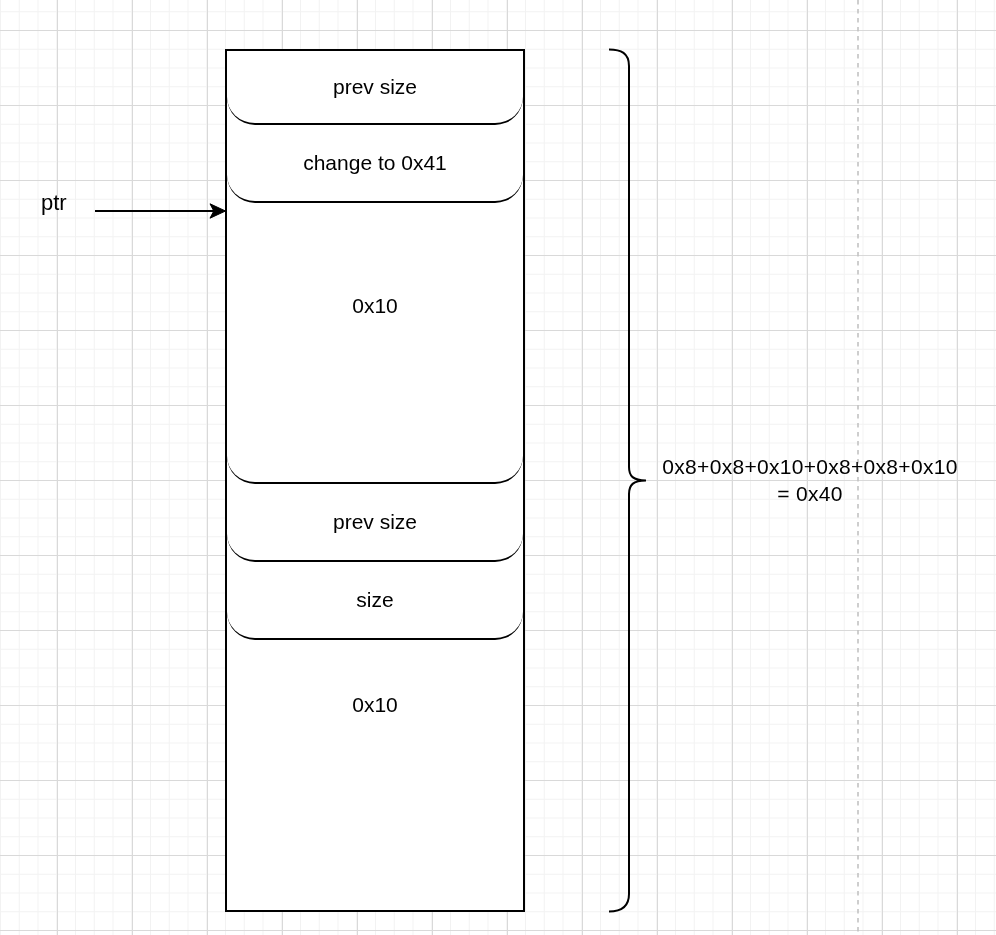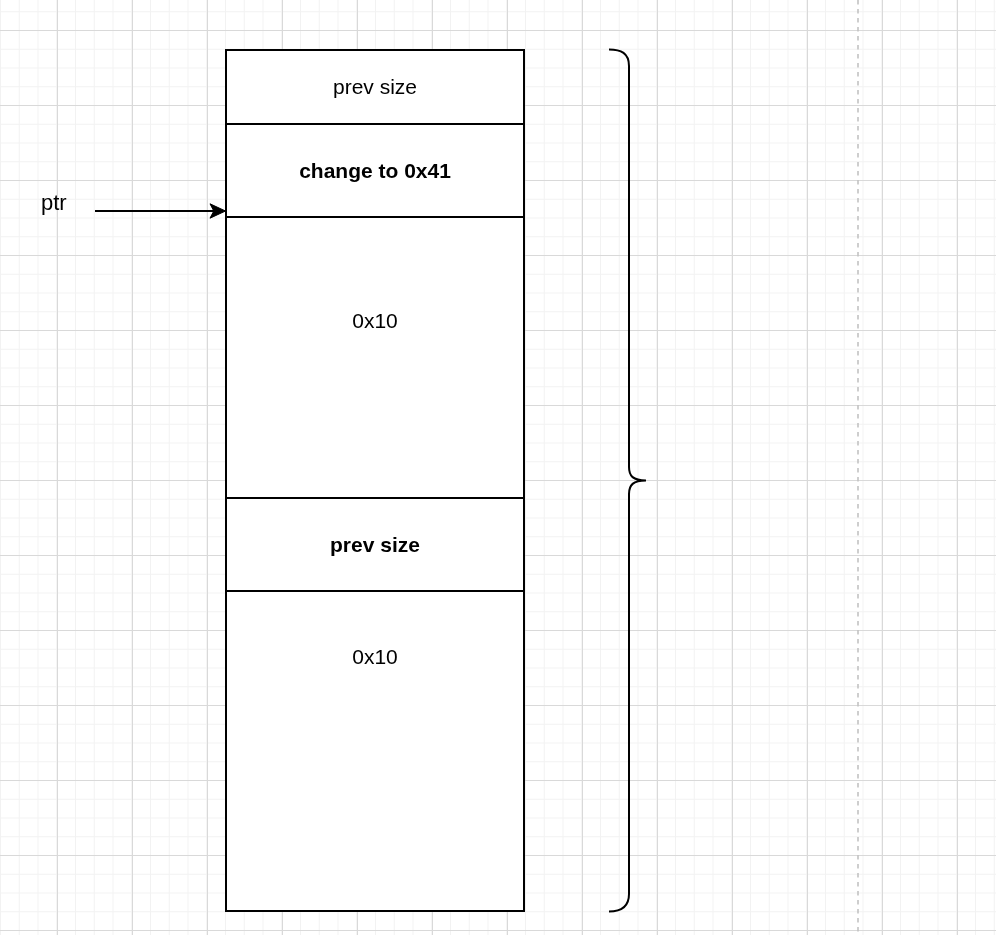--- a/index.html
+++ b/index.html
@@ -43,22 +43,23 @@
   }
   .row {
     box-sizing: border-box;
     border-bottom: 2px solid #000000;
     display: flex;
     align-items: center;
     justify-content: center;
     font-size: 21px;
     color: #000000;
     background: #ffffff;
+    border-radius: 28px;
   }
-  .row.h-small { height: 93px; font-weight: bold; }
+  .row.h-small { height: 78px; }
   .row.h-first { height: 74px; }
   .row.h-big { height: 281px; align-items: flex-start; }
   .row.h-last { flex: 1; border-bottom: none; align-items: flex-start; }
   .row.h-big .row-label { padding-top: 91px; }
   .row.h-last .row-label { padding-top: 53px; }
   .ptr-label {
     position: absolute;
     left: 41px;
     top: 190px;
     font-size: 22px;
@@ -107,21 +108,28 @@
     </div>
     <div class="row h-small">
       <span class="row-label">change to 0x41</span>
     </div>
     <div class="row h-big">
       <span class="row-label">0x10</span>
     </div>
     <div class="row h-small">
       <span class="row-label">prev size</span>
     </div>
+    <div class="row h-small">
+      <span class="row-label">size</span>
+    </div>
     <div class="row h-last">
       <span class="row-label">0x10</span>
     </div>
   </div>
 
   <div class="ptr-label">ptr</div>
 
+  <div class="annotation">
+    <div>0x8+0x8+0x10+0x8+0x8+0x10</div>
+    <div>= 0x40</div>
+  </div>
 
 </div>
 
 </body></html>

